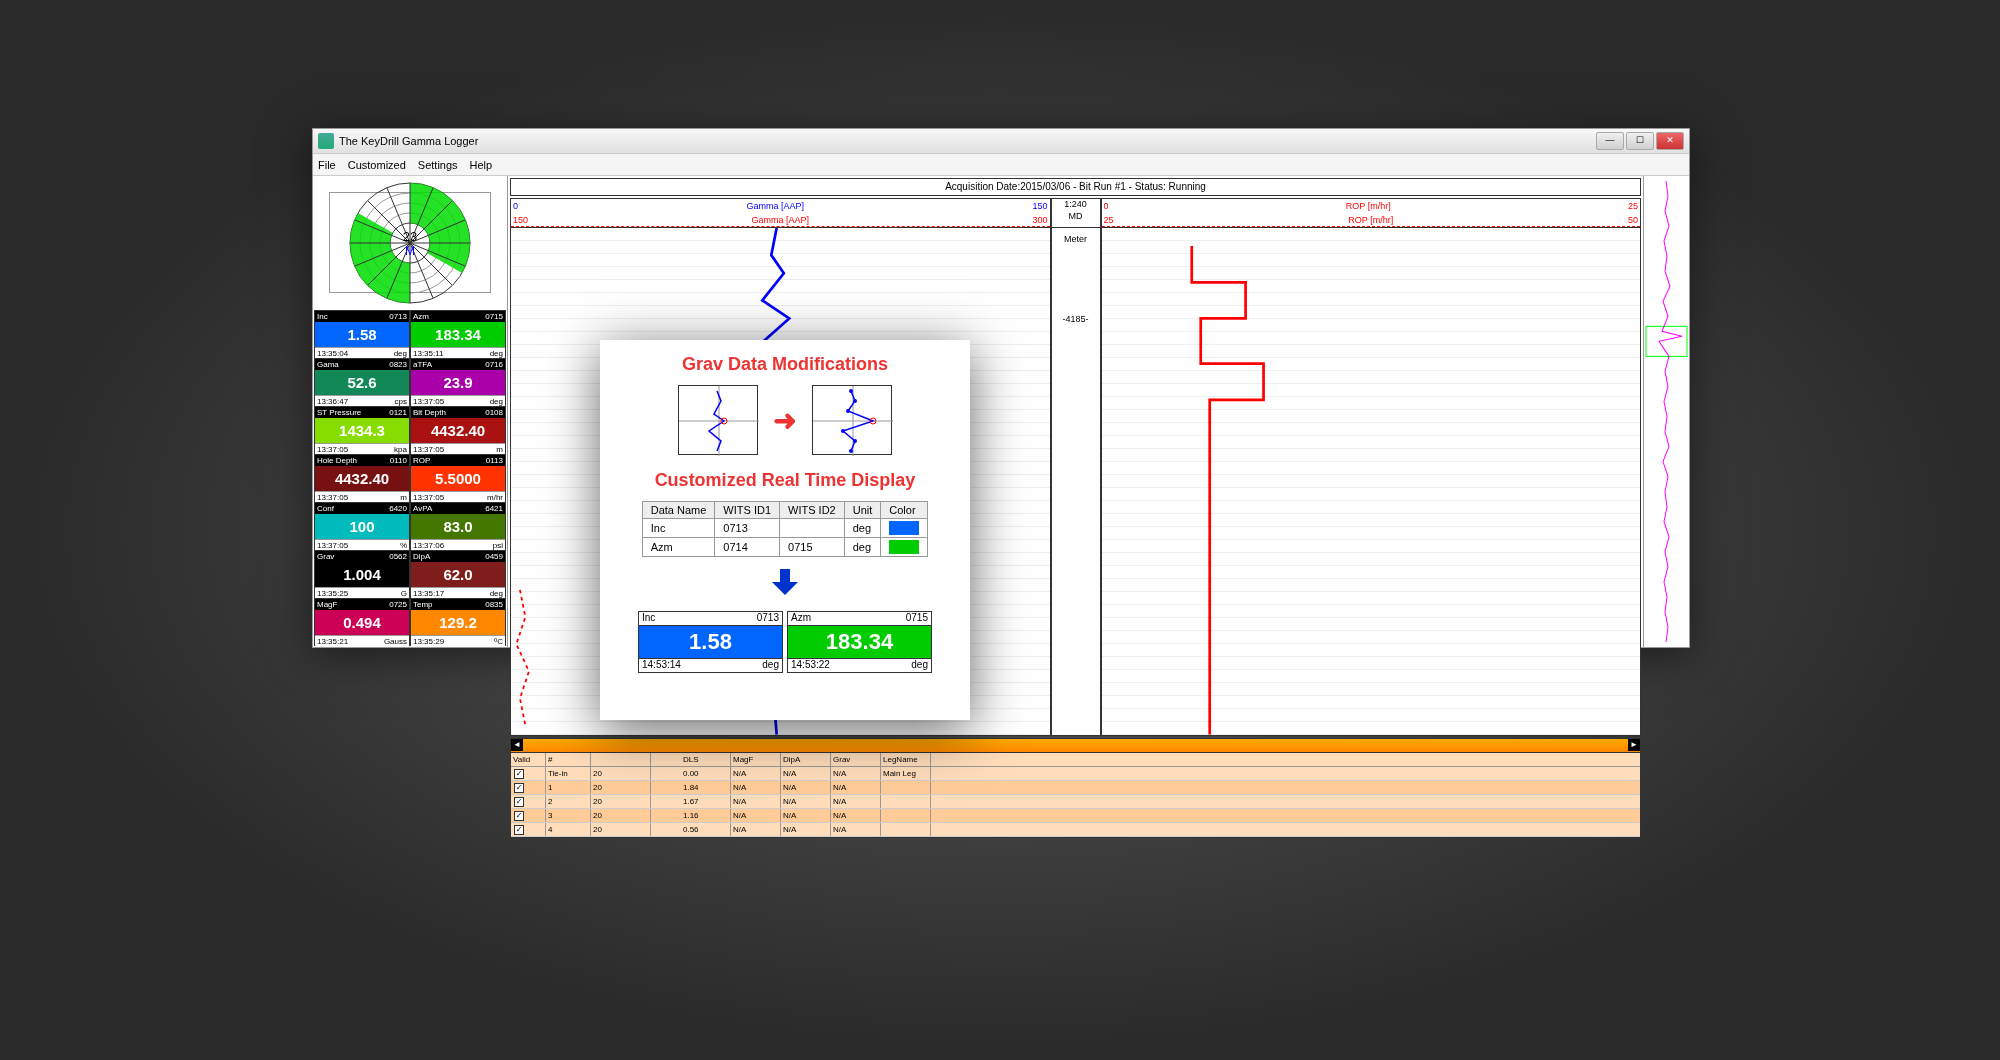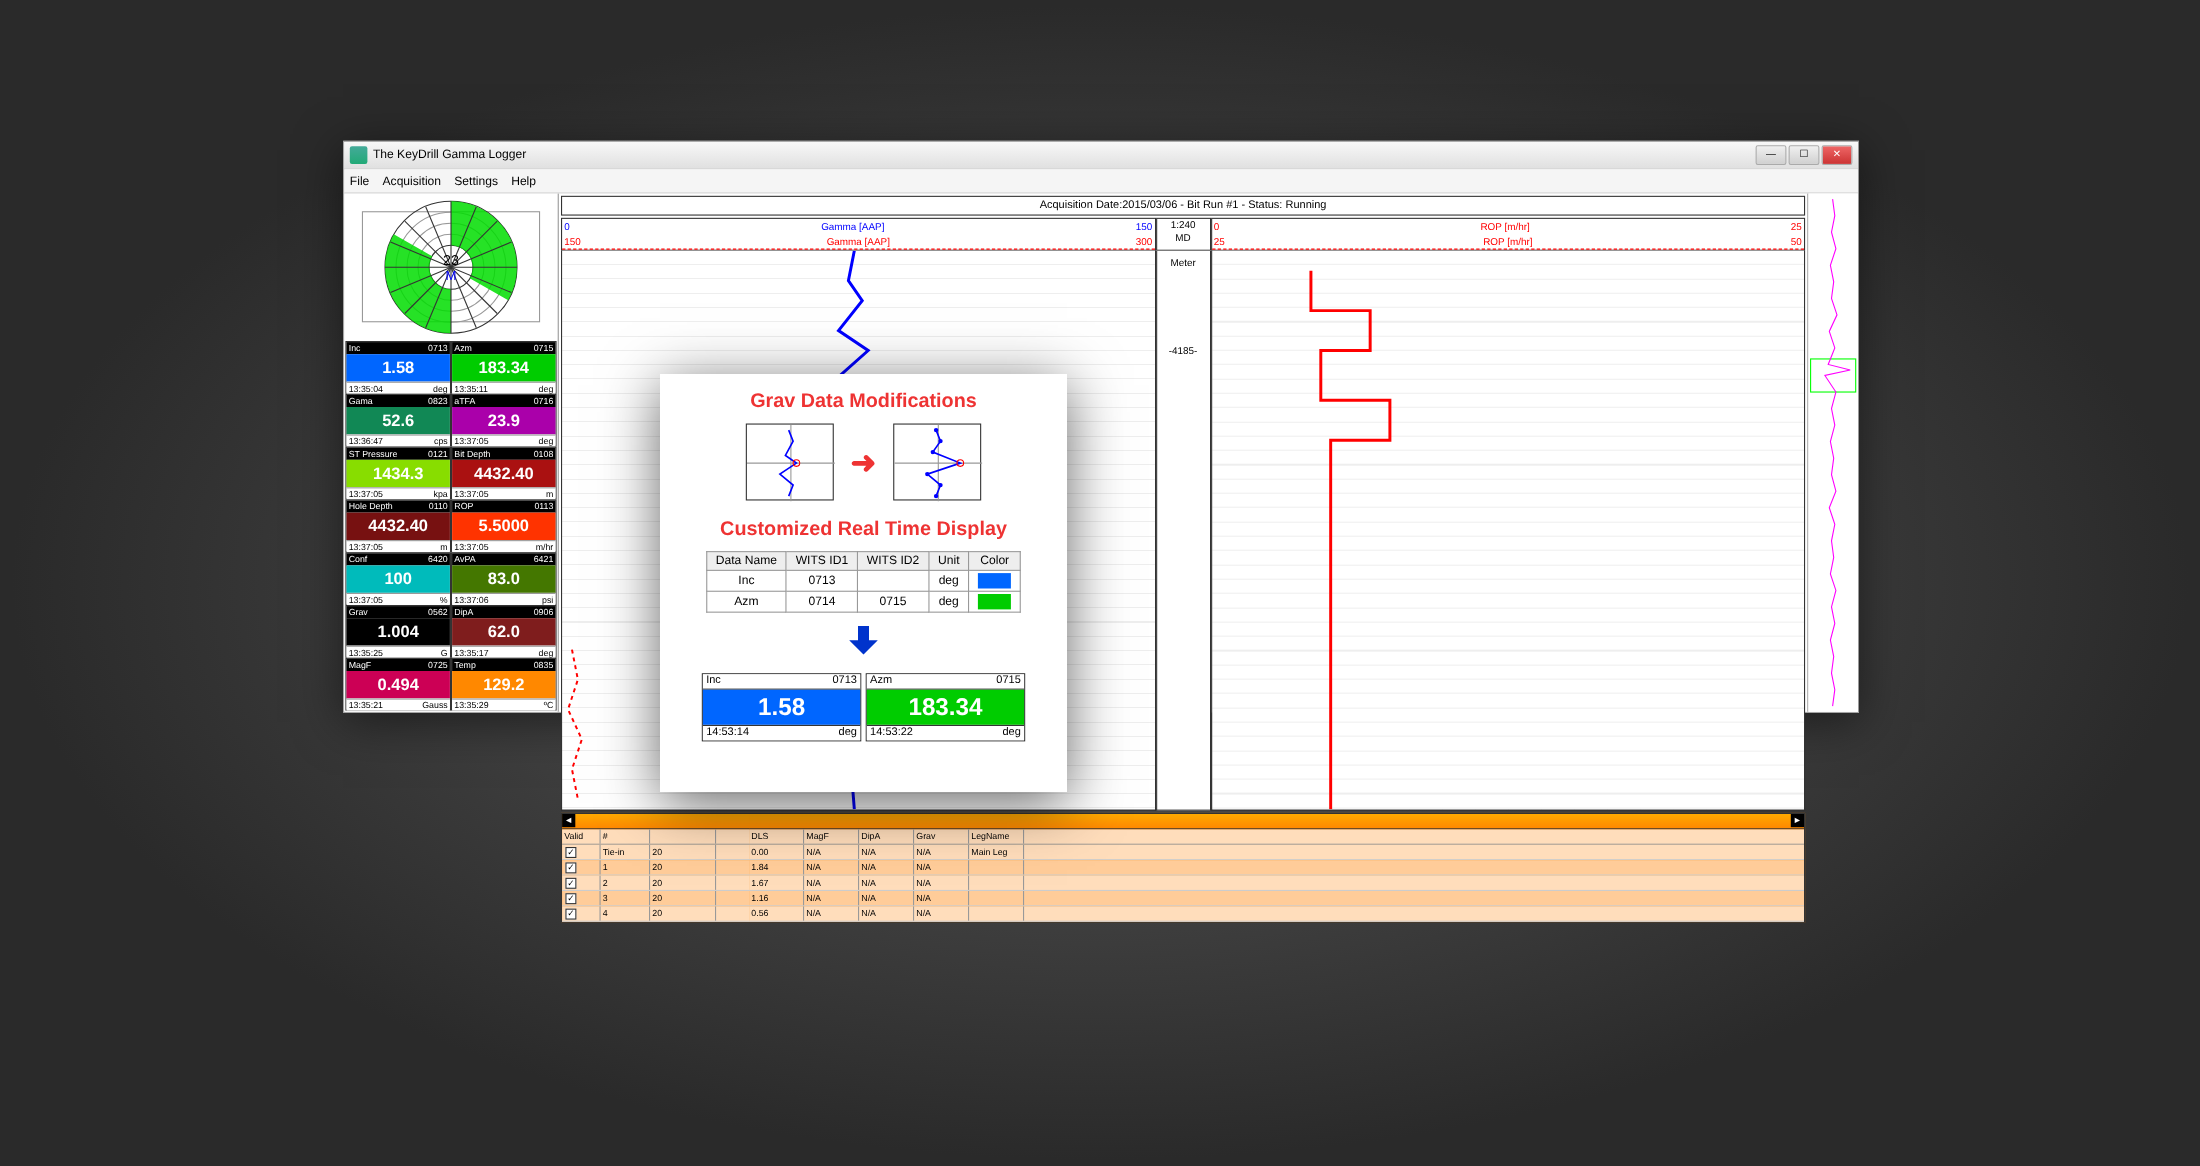--- a/index.html
+++ b/index.html
@@ -46,21 +46,21 @@
 .tbl-row.alt{background:#fc9}
 .cb{width:10px;height:10px;border:1px solid #333;background:#fff;display:inline-block;margin:1px}
 .cb.checked::after{content:"✓";font-size:8px;line-height:8px;display:block;text-align:center}
 .rightpanel{width:45px;position:relative;background:#fff}
 .overlay{position:absolute;left:600px;top:340px;width:370px;height:380px;background:#fff;box-shadow:0 10px 50px rgba(0,0,0,.6);padding:14px;z-index:10}
 .ov-title{color:#e33;font-weight:bold;text-align:center;font-size:18px;margin-bottom:10px}
 .ov-charts{display:flex;justify-content:center;align-items:center;gap:15px;margin-bottom:15px}
 .ov-chart{width:80px;height:70px;border:1px solid #333;position:relative;background:#fff}
 .ov-arrow{color:#e33;font-size:28px;font-weight:bold}
 .ov-table{border:1px solid #333;font-size:11px;margin:0 auto;border-collapse:collapse}
-.ov-table td,.ov-table th{border:1px solid #999;padding:2px 8px;text-align:center}
+.ov-table td,.ov-table th{border:1px solid #999;padding:2px 8px;text-align:left}
 .ov-table th{background:#eee;font-weight:normal}
 .colorbox{width:30px;height:14px}
 .down-arrow{text-align:center;margin:10px 0}
 .down-arrow svg{width:30px;height:30px}
 .ov-tiles{display:flex;gap:4px;justify-content:center}
 .ov-tile{width:145px;border:1px solid #333}
 .ov-tile-hdr{background:#fff;height:14px;display:flex;justify-content:space-between;padding:0 3px;font-size:10px;border-bottom:1px solid #333}
 .ov-tile-val{color:#fff;font-weight:bold;text-align:center;font-size:22px;height:32px;line-height:32px}
 .ov-tile-ftr{background:#fff;height:14px;display:flex;justify-content:space-between;padding:0 3px;font-size:10px;border-top:1px solid #333}
 </style>
@@ -73,21 +73,21 @@
   <span>The KeyDrill Gamma Logger</span>
   <div class="spacer"></div>
   <div class="winbtns">
    <div class="winbtn">—</div>
    <div class="winbtn">☐</div>
    <div class="winbtn close">✕</div>
   </div>
  </div>
  <div class="menubar">
   <span>File</span>
-  <span>Acquisition</span>
+  <span>Customized</span>
   <span>Settings</span>
   <span>Help</span>
  </div>
  <div class="content">
   <div class="leftpanel">
    <div class="gauge-area">
     <svg class="gauge" width="140" height="140" viewBox="0 0 140 140">
      <g transform="translate(70,70)">
       <circle r="60" fill="none" stroke="#333" stroke-width="1"></circle>
       <circle r="50" fill="none" stroke="#999" stroke-width="1"></circle>
@@ -231,21 +231,21 @@
             </div>
             <div class="tile-val" style="background:#000">1.004</div>
             <div class="tile-ftr">
               <span>13:35:25</span>
               <span>G</span>
             </div>
           </div>
           <div class="tile">
             <div class="tile-hdr">
               <span>DipA</span>
-              <span>0906</span>
+              <span>0459</span>
             </div>
             <div class="tile-val" style="background:#7f1d1d">62.0</div>
             <div class="tile-ftr">
               <span>13:35:17</span>
               <span>deg</span>
             </div>
           </div>
           <div class="tile">
             <div class="tile-hdr">
               <span>MagF</span>

